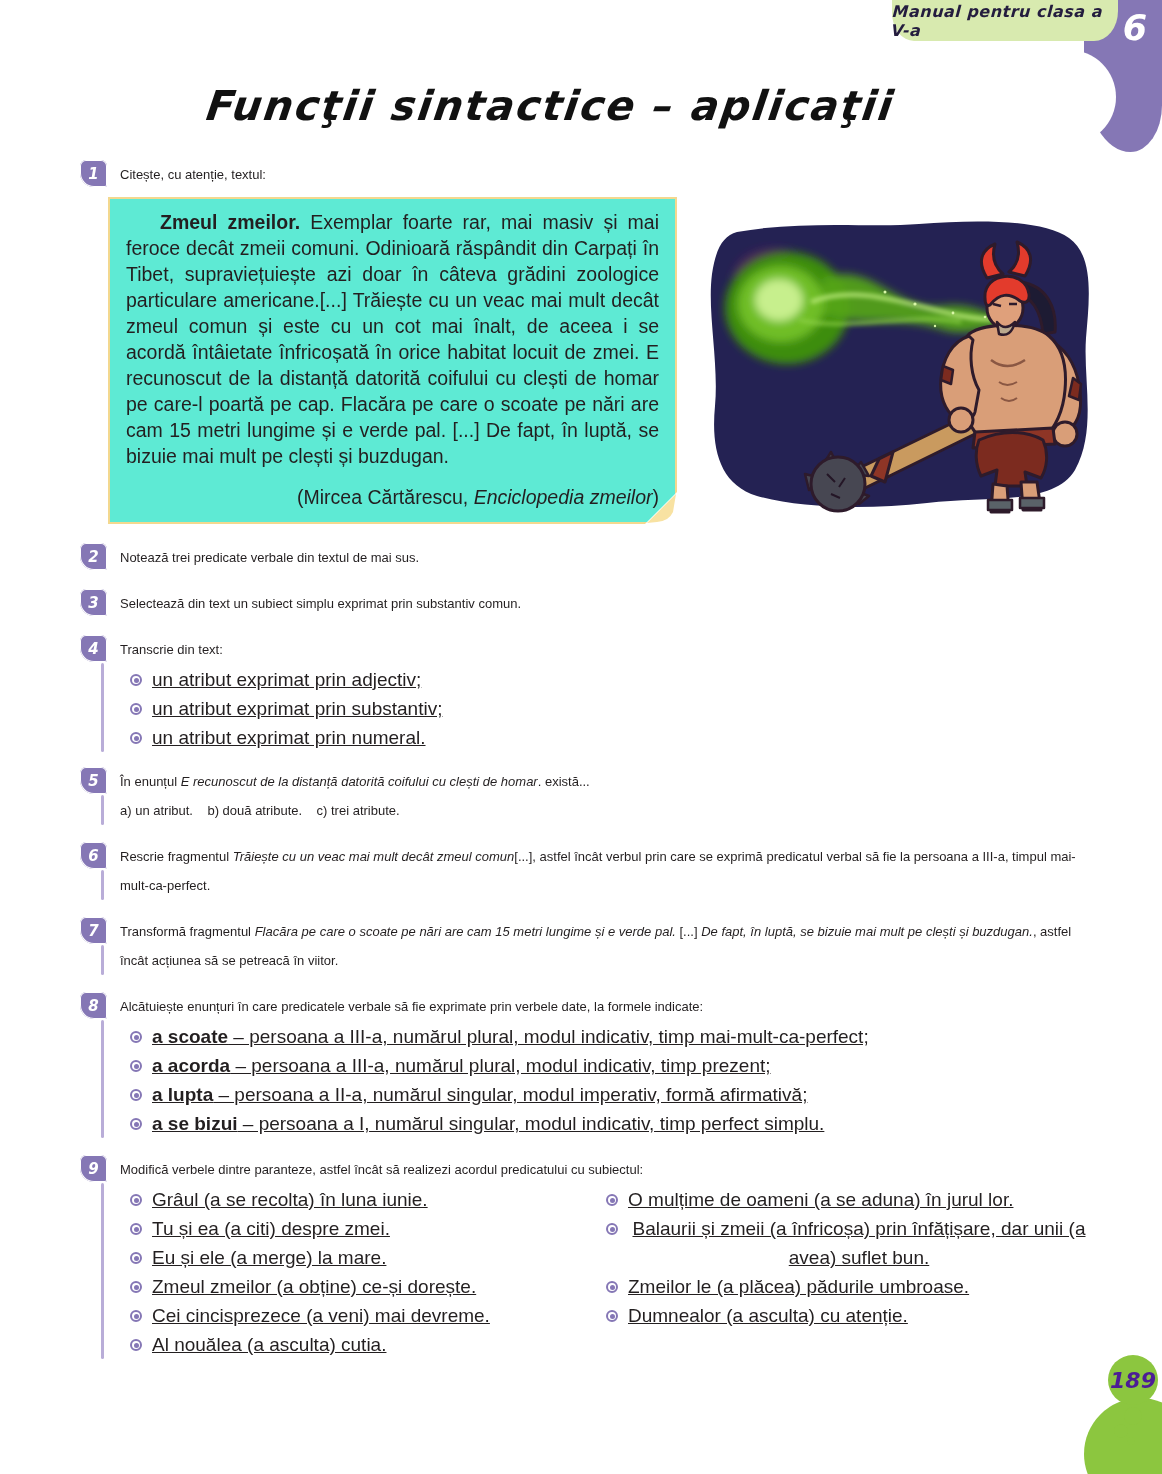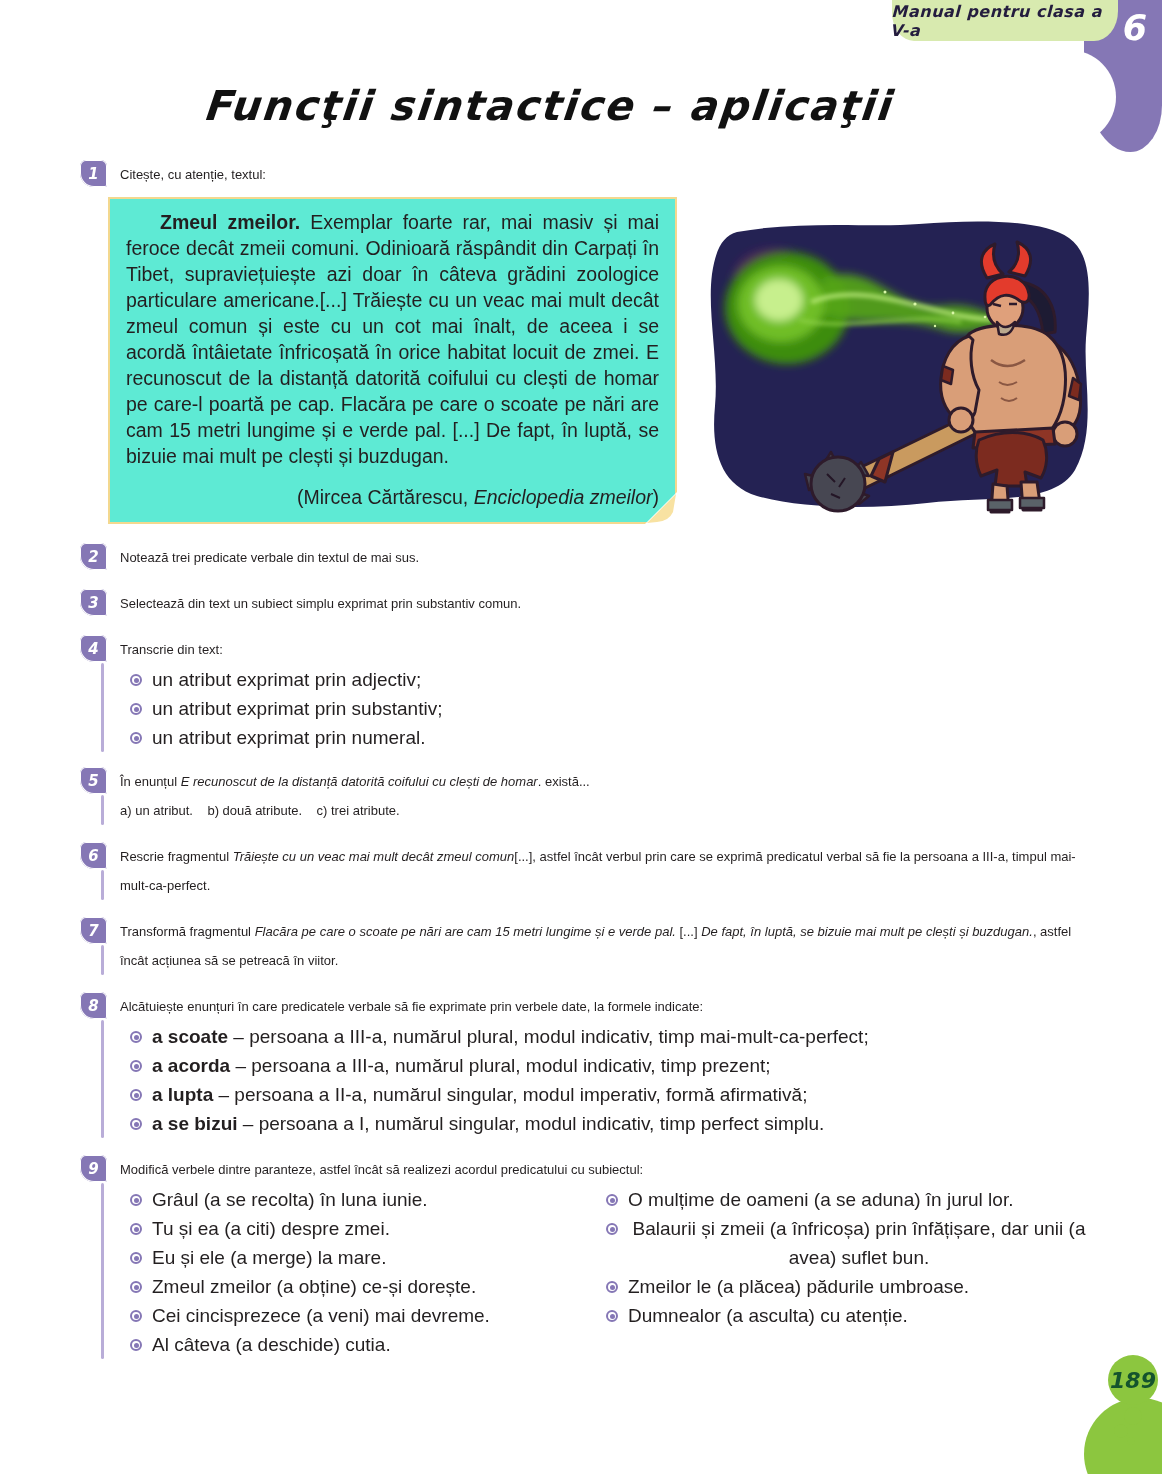--- a/index.html
+++ b/index.html
@@ -30,21 +30,21 @@
     font-size:16px;color:#241d3e;letter-spacing:.5px;transform:skewX(-4deg);
   }
   .chapter-num{
     position:absolute;top:8px;right:15px;color:#ffffff;
     font-family:"DejaVu Sans",sans-serif;font-style:italic;font-weight:bold;font-size:35px;
   }
 
   
   .page-bubble{
     position:absolute;right:4px;bottom:69px;width:50px;height:50px;border-radius:50%;
-    background:#8cc63f;color:#14532d;display:flex;align-items:center;justify-content:center;
+    background:#8cc63f;color:#4c1d95;display:flex;align-items:center;justify-content:center;
     font-family:"DejaVu Sans",sans-serif;font-style:italic;font-weight:bold;font-size:22px;
   }
   .gdot{position:absolute;background:#8cc63f;border-radius:50%;}
   .gdot.d1{right:20px;bottom:49px;width:18px;height:18px;}
   .gdot.d2{right:34px;bottom:36px;width:14px;height:14px;}
   .gdot.d3{right:27px;bottom:29px;width:8px;height:8px;}
   .corner-green{
     position:absolute;right:-34px;bottom:-36px;width:112px;height:112px;
     border-radius:50%;background:#8cc63f;
   }
@@ -68,21 +68,21 @@
     width:27px;height:27px;background:#8577b5;border-radius:6px 6px 2px 14px;
     color:#fff;display:flex;align-items:center;justify-content:center;
     font-family:"DejaVu Sans",sans-serif;font-style:italic;font-weight:bold;font-size:15px;
     box-shadow:0 0 0 1px #ffffff inset;
   }
   .vline{width:3px;background:#b9add8;flex:1;margin-left:21px;border-radius:2px;margin-top:1px;}
   .ex-body{flex:1;min-width:0;}
   .ex-text{font-size:13px;line-height:29px;padding-top:0px;}
   .ex-text.options{white-space:pre-wrap;}
 
-  ul.bullets{list-style:none;margin:1px 0 0 0;padding:0 0 0 10px;}
+  ul.bullets{list-style:none;margin:1px 0 0 0;padding:0 0 0 10px;text-decoration:underline;}
   ul.bullets li{display:flex;align-items:flex-start;gap:10px;font-size:19px;line-height:29px;}
   .ring{flex:0 0 auto;margin-top:9px;width:8px;height:8px;border:2px solid #8577b5;border-radius:50%;position:relative;}
   .core{position:absolute;left:1.5px;top:1.5px;right:1.5px;bottom:1.5px;background:#8577b5;border-radius:50%;}
 
   .two-col{display:flex;gap:8px;text-align:center;}
   .two-col ul{flex:0 0 468px;}
   .two-col ul.right{flex:1;padding-left:0;}
 
   
   .mb-sm{margin-bottom:17px;}
@@ -383,21 +383,21 @@
           <li>
               <span class="ring">
                 <span class="core"></span>
               </span>
               <span><span>Cei cincisprezece (a veni) mai devreme.</span></span>
             </li>
           <li>
               <span class="ring">
                 <span class="core"></span>
               </span>
-              <span><span>Al câteva (a deschide) cutia.</span></span>
+              <span><span>Al nouălea (a asculta) cutia.</span></span>
             </li>
         </ul>
         <ul class="bullets right">
           <li>
               <span class="ring">
                 <span class="core"></span>
               </span>
               <span><span>O mulțime de oameni (a se aduna) în jurul lor.</span></span>
             </li>
           <li>

